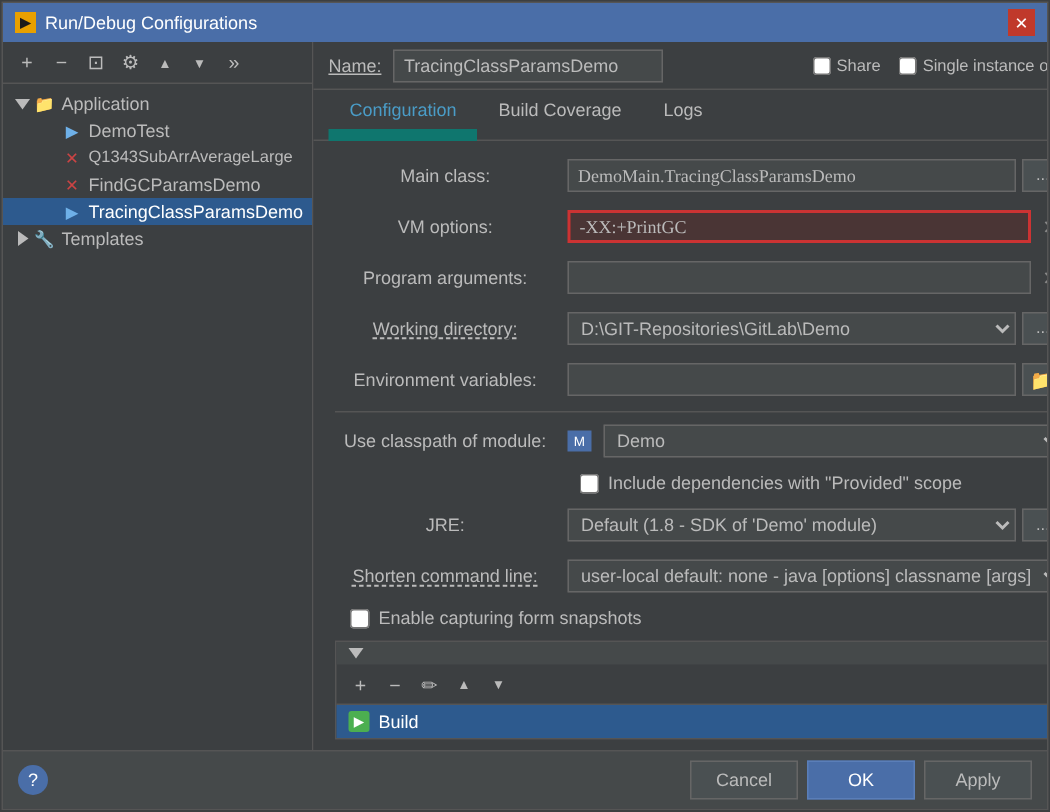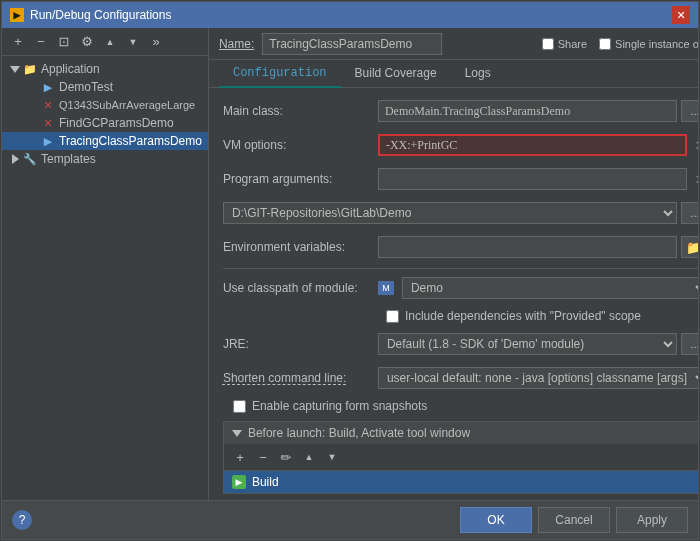--- a/index.html
+++ b/index.html
@@ -192,41 +192,40 @@
     .tab {
       padding: 6px 14px;
       font-size: 12px;
       color: #bbbbbb;
       cursor: pointer;
       border-bottom: 2px solid transparent;
       margin-bottom: -1px;
     }
     .tab.active {
       color: #4a9cc7;
-      border-bottom: 2px solid #0f766e;
-      font-family: Liberation Mono, monospace;
+      border-bottom: 8px solid #0f766e;
     }
     
     .form-area {
       flex: 1;
       overflow-y: auto;
       padding: 10px 14px;
     }
     .form-row {
       display: flex;
       align-items: center;
       margin-bottom: 8px;
       min-height: 26px;
     }
     .form-label {
       width: 155px;
       font-size: 12px;
       color: #bbbbbb;
       flex-shrink: 0;
-      text-align: left;
+      text-align: center;
       padding-right: 8px;
     }
     .form-label.underline {
       text-decoration: underline;
       text-decoration-style: dashed;
       text-underline-offset: 2px;
     }
     .form-control {
       flex: 1;
       display: flex;
@@ -534,20 +533,21 @@
 
         <div class="form-row">
           <span class="form-label">Program arguments:</span>
           <div class="form-control">
             <input class="text-input" type="text" style="">
             <button class="x-btn">✕</button>
           </div>
         </div>
 
         <div class="form-row">
+          <span class="form-label underline">Working directory:</span>
           <div class="form-control">
             <select class="select-control" style="flex:1;">
               <option>D:\GIT-Repositories\GitLab\Demo</option>
             </select>
             <button class="btn-dots">...</button>
           </div>
         </div>
 
         <div class="form-row">
           <span class="form-label">Environment variables:</span>
@@ -593,21 +593,20 @@
         </div>
 
         <div class="checkbox-row">
           <input type="checkbox" style="">
           <label>Enable capturing form snapshots</label>
         </div>
 
         <div class="before-launch" style="margin-top:6px;">
           <div class="before-launch-header">
             <span class="triangle-down"></span>
-            <span>Before launch: Build, Activate tool window</span>
           </div>
           <div class="before-launch-toolbar">
             <button class="toolbar-btn">+</button>
             <button class="toolbar-btn">−</button>
             <button class="toolbar-btn">✏</button>
             <button class="toolbar-btn" style="font-size:9px;">▲</button>
             <button class="toolbar-btn" style="font-size:9px;">▼</button>
           </div>
           <div class="before-launch-item">
             <div class="build-icon">▶</div>
@@ -618,17 +617,17 @@
         <div class="bottom-checkboxes" style="padding:6px 0; border-top:none;">
           
           
         </div>
       </div>
     </div>
   </div>
 
   <div class="dialog-buttons">
     <div class="help-icon">?</div>
+    <button class="dlg-btn">Cancel</button>
     <button class="dlg-btn primary">OK</button>
-    <button class="dlg-btn">Cancel</button>
     <button class="dlg-btn">Apply</button>
   </div>
 </div>
 
 </body></html>

